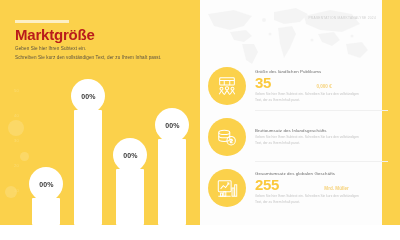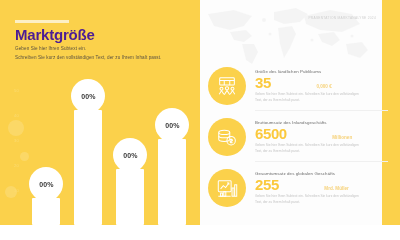--- a/index.html
+++ b/index.html
@@ -18,21 +18,21 @@
     background:#FBD14B;
     overflow:hidden;
   }
 
   .title-accent {
     position:absolute; left:15px; top:20px;
     width:54px; height:3px; background:#FDF0C4;
   }
   .slide-title {
     position:absolute; left:15px; top:26px;
-    font-size:15px; font-weight:bold; color:#4c1d95;
+    font-size:15px; font-weight:bold; color:#b91c1c;
     letter-spacing:-0.2px;
   }
   .subtitle-block {
     position:absolute; left:15px; top:45px; width:175px;
   }
   .subtitle-line {
     font-size:4.6px; color:#5a5140; line-height:1.9;
     letter-spacing:0.1px;
   }
 
@@ -218,24 +218,20 @@
         <svg width="22" height="22" viewBox="0 0 24 24" fill="none" stroke="#ffffff" stroke-width="1.1">
           <ellipse cx="9" cy="7" rx="6" ry="2.4"></ellipse>
           <path d="M3 7 v3.5 c0 1.3 2.7 2.4 6 2.4 s6-1.1 6-2.4 V7"></path>
           <path d="M3 11 v3.5 c0 1.3 2.7 2.4 6 2.4 s6-1.1 6-2.4 V11"></path>
           <circle cx="16.5" cy="16" r="4.6"></circle>
           <path d="M16.5 13.6 v4.8 M15.2 14.6 h2.2 a1 1 0 0 1 0 1.8 h-1.4 a1 1 0 0 0 0 1.8 h2.2"></path>
         </svg>
       </div>
       <div class="stat-body">
         <div class="stat-label">Bruttoumsatz des Inlandsgeschäfts</div>
-        <div class="stat-value-line">
-          <span class="stat-number">6500</span>
-          <span class="stat-suffix">Millionen</span>
-        </div>
         <div class="stat-desc">
           <div>Geben Sie hier Ihren Subtext ein. Schreiben Sie kurz den vollständigen</div>
           <div>Text, der zu Ihrem Inhalt passt.</div>
         </div>
       </div>
     </div>
     <div class="divider" style="top:161px;"></div>
 
     <div class="stat-row" style="top:165px;">
       <div class="stat-icon">

